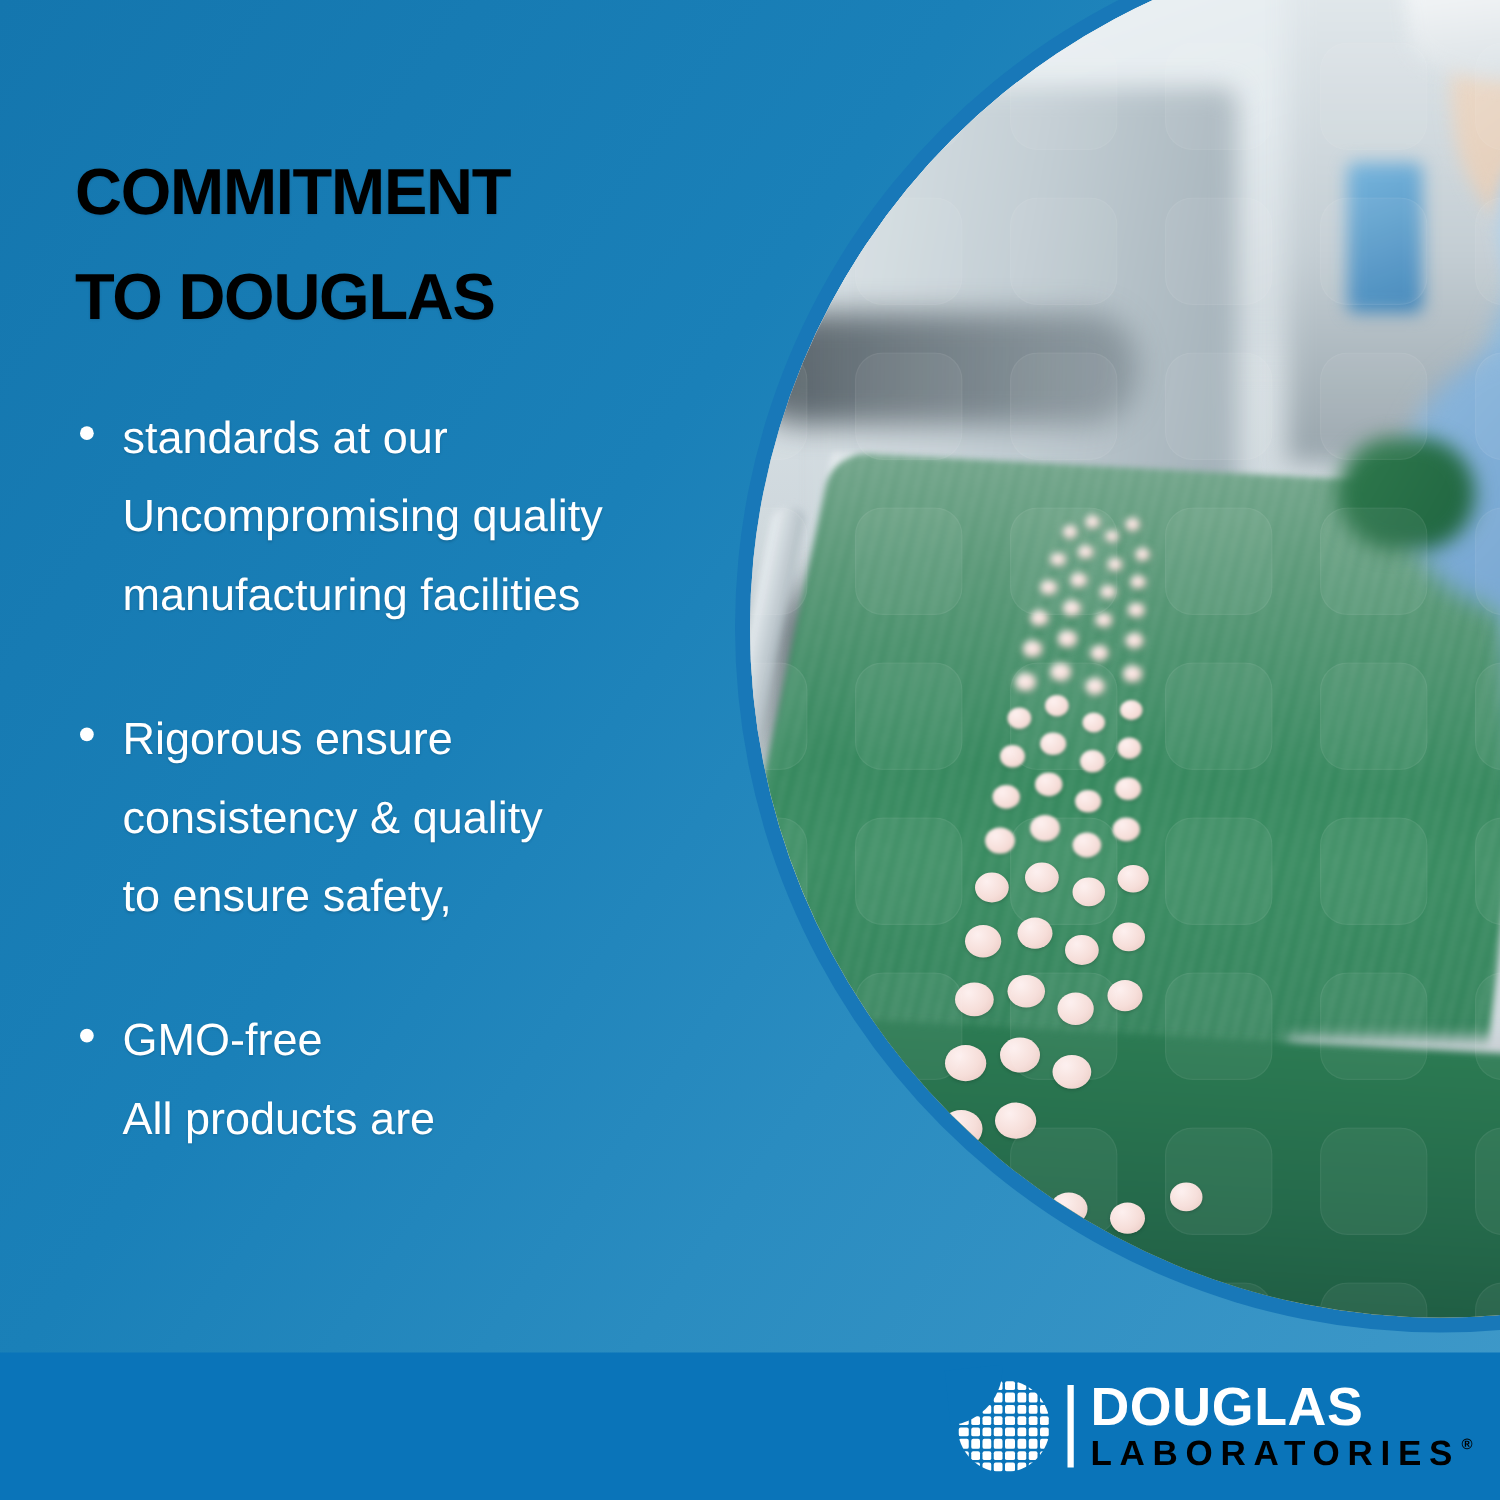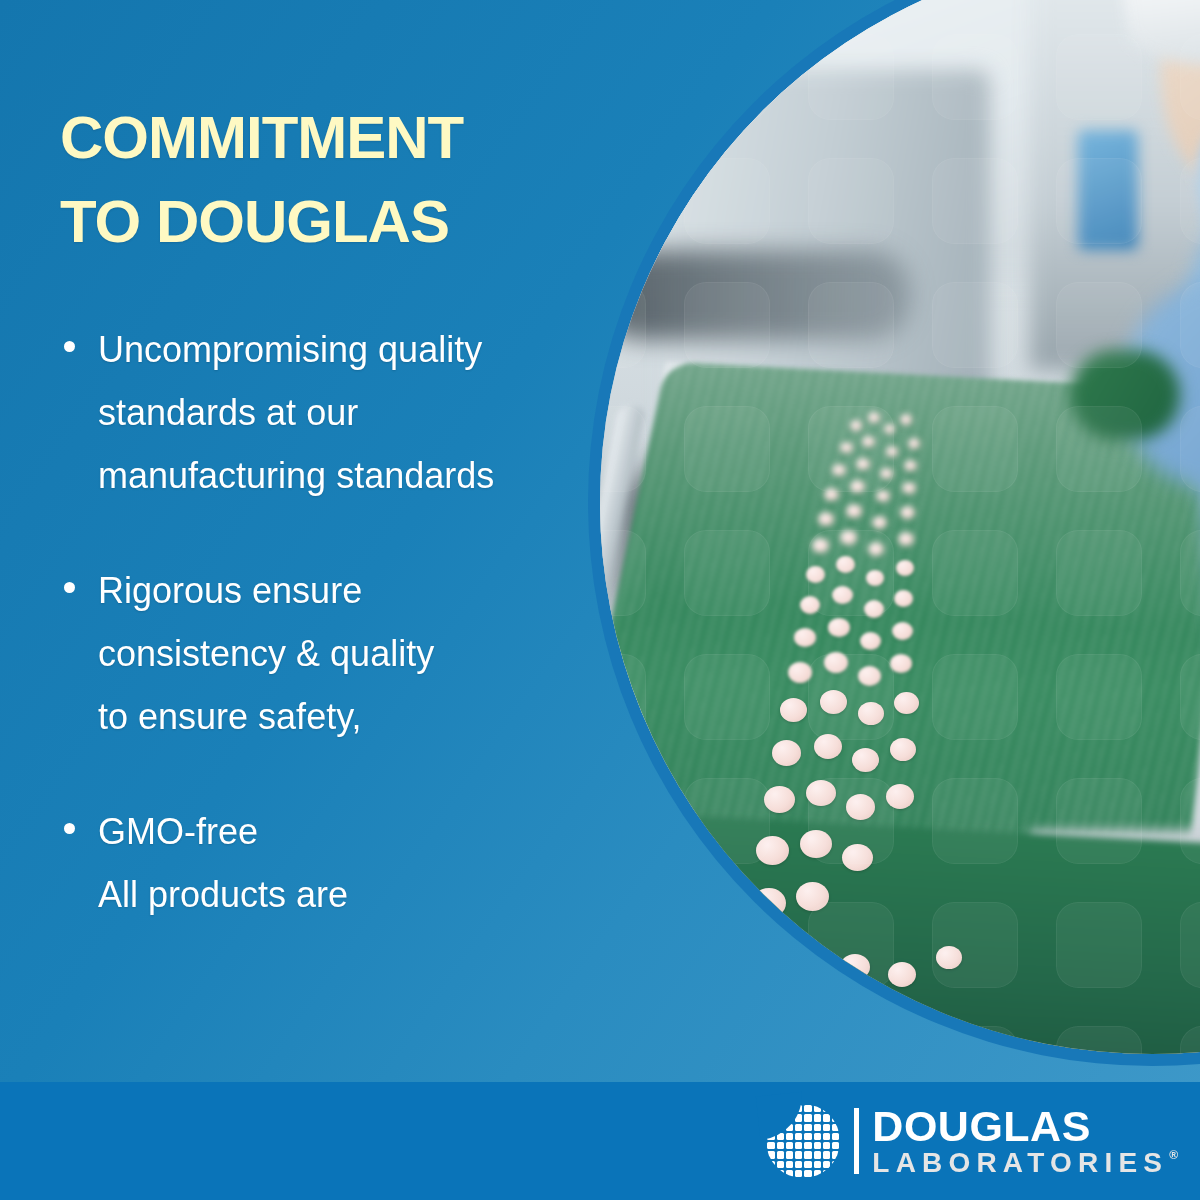--- a/index.html
+++ b/index.html
@@ -180,22 +180,22 @@
     background-size:0 0;
   }
   .wm-cell{
     position:absolute;width:86px;height:86px;border-radius:22px;
     background:rgba(255,255,255,.055);
     box-shadow:inset 0 0 0 1px rgba(255,255,255,.05);
   }
 
   
   .headline{
-    position:absolute;left:60px;top:96px;width:600px;
-    color:#fef9c3;font-weight:bold;font-size:60px;line-height:84px;
+    position:absolute;left:60px;top:112px;width:600px;
+    color:#000000;font-weight:bold;font-size:52px;line-height:84px;
     letter-spacing:-1px;
     text-shadow:0 1px 2px rgba(0,40,70,.18);
   }
   .headline .hl{display:block;white-space:nowrap;}
 
   
   .bullets{position:absolute;left:58px;top:318px;width:580px;}
   .bullet{position:relative;padding-left:40px;margin-bottom:52px;}
   .bullet:last-child{margin-bottom:0;}
   .dot{
@@ -233,21 +233,21 @@
   }
   .logo-bar{
     width:5px;height:66px;background:#ffffff;margin-right:13px;flex:none;
   }
   .logo-words{display:flex;flex-direction:column;justify-content:center;}
   .logo-top{
     color:#ffffff;font-weight:bold;font-size:43px;line-height:44px;
     letter-spacing:0.5px;
   }
   .logo-bottom{
-    color:#e5e5e5;font-weight:bold;font-size:28px;line-height:30px;
+    color:#000000;font-weight:bold;font-size:28px;line-height:30px;
     letter-spacing:6.2px;display:flex;align-items:flex-start;
   }
   .logo-reg{font-size:12px;line-height:14px;letter-spacing:0;margin-left:1px;}
 </style>
 </head>
 <body>
 
 <div class="canvas">
 
   <div class="bg-panel"></div>
@@ -407,23 +407,23 @@
   <div class="headline">
     <span class="hl">COMMITMENT</span>
     <span class="hl">TO DOUGLAS</span>
   </div>
 
   <div class="bullets">
 
     <div class="bullet">
       <span class="dot"></span>
       <div class="bullet-text">
+        <span class="ln">standards at our</span>
         <span class="ln">Uncompromising quality</span>
-        <span class="ln">standards at our</span>
-        <span class="ln">manufacturing standards</span>
+        <span class="ln">manufacturing facilities</span>
       </div>
     </div>
 
     <div class="bullet">
       <span class="dot"></span>
       <div class="bullet-text">
         <span class="ln">Rigorous ensure</span>
         <span class="ln">consistency &amp; quality</span>
         <span class="ln">to ensure safety,</span>
       </div>

